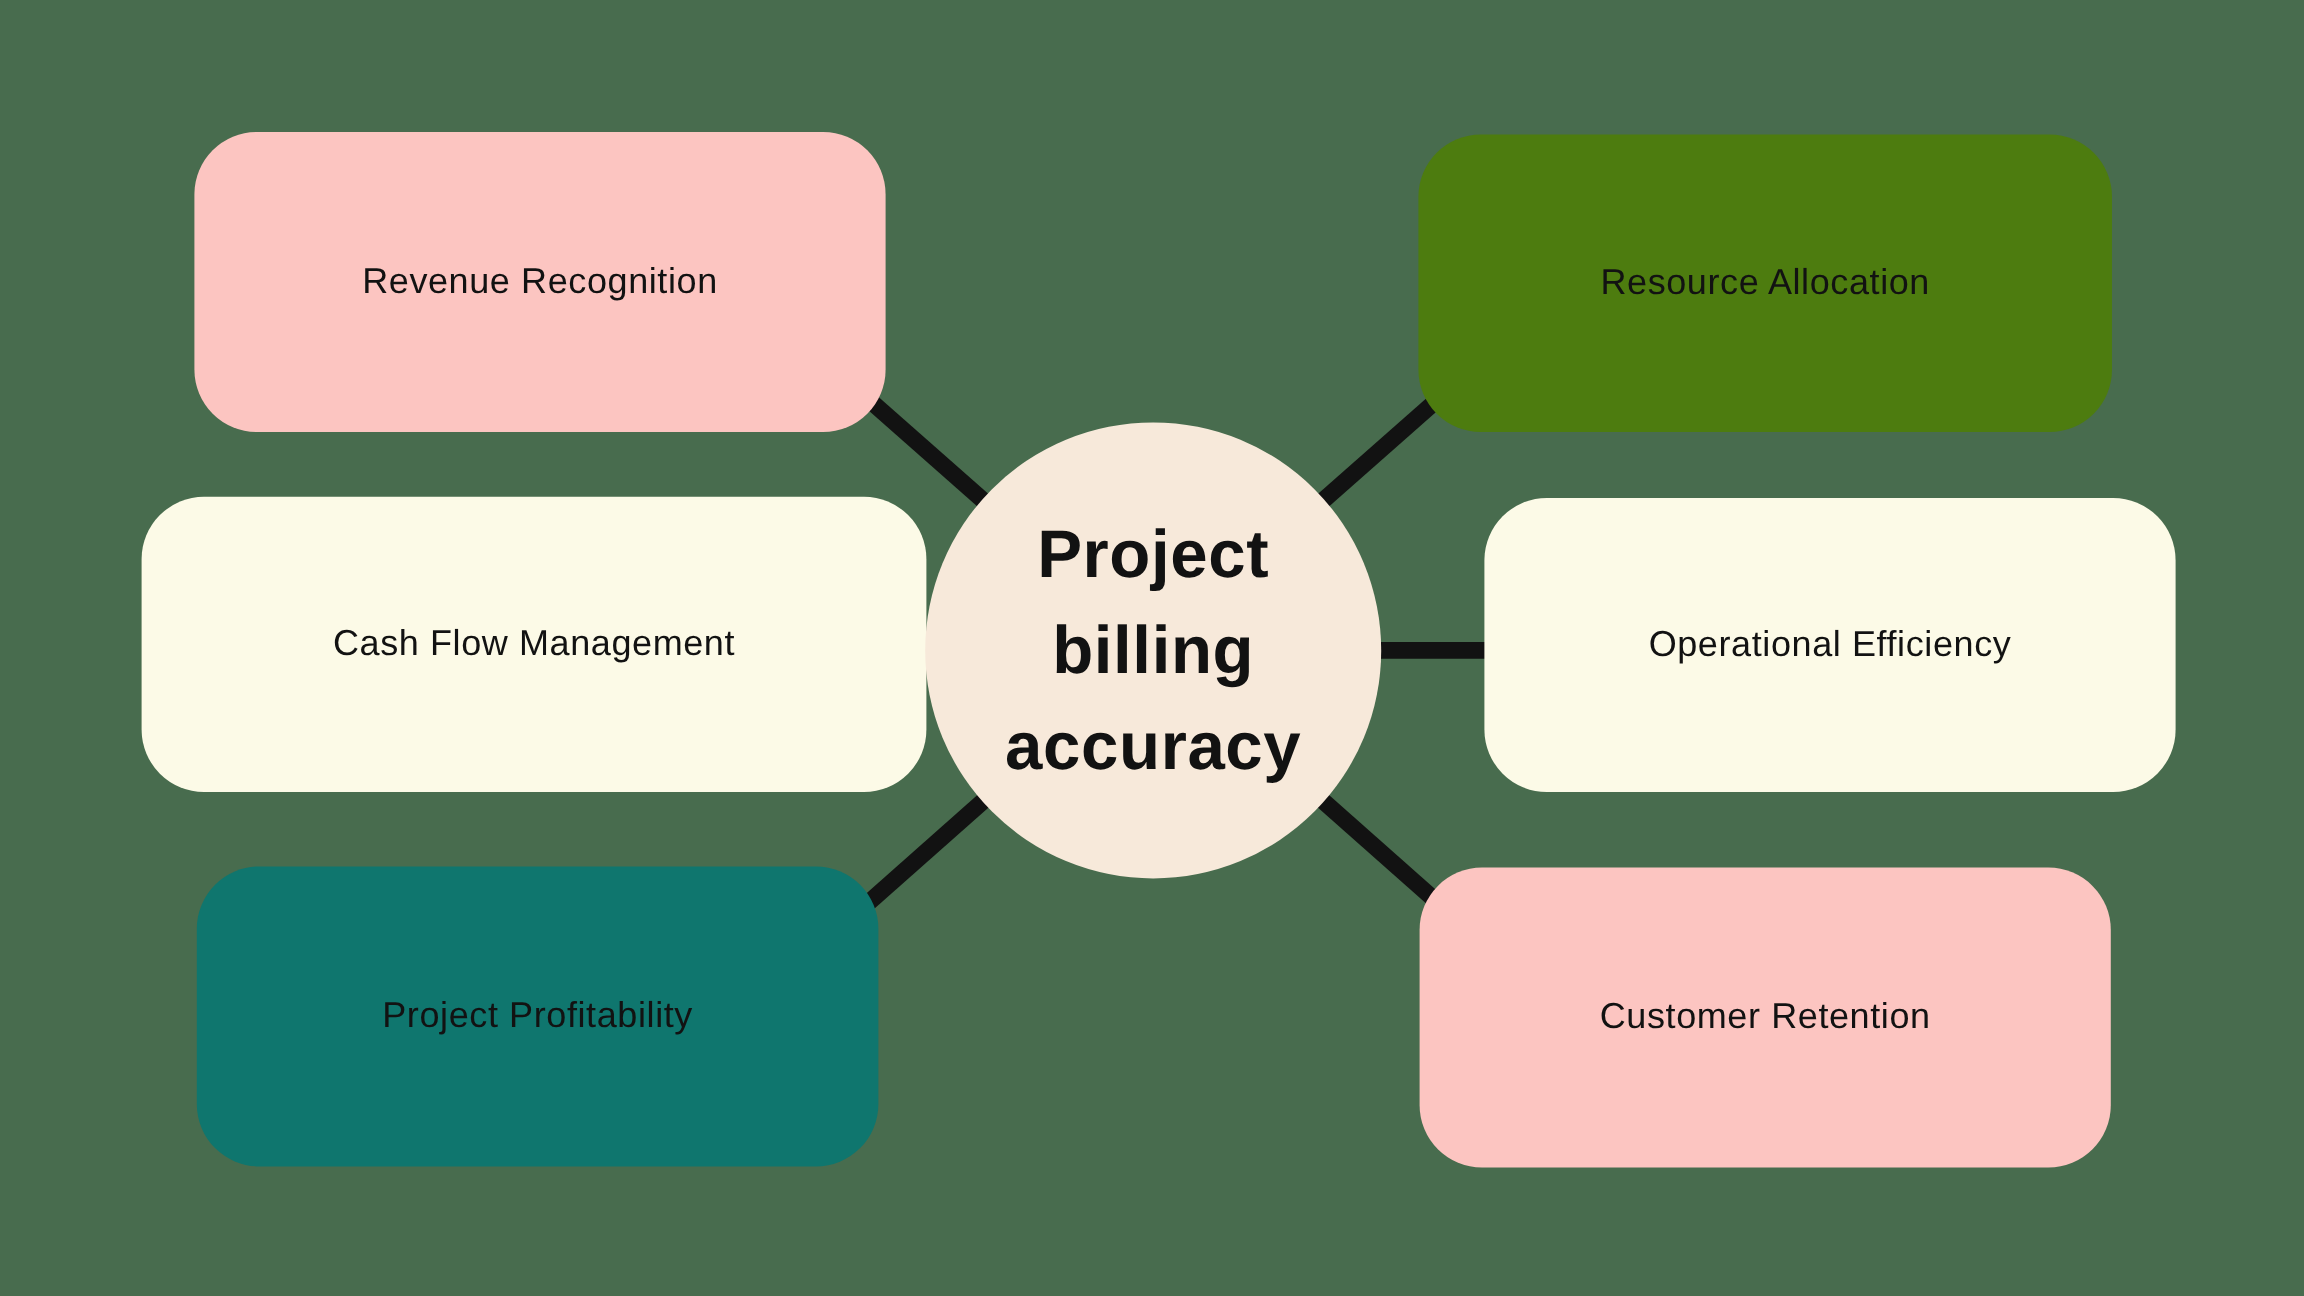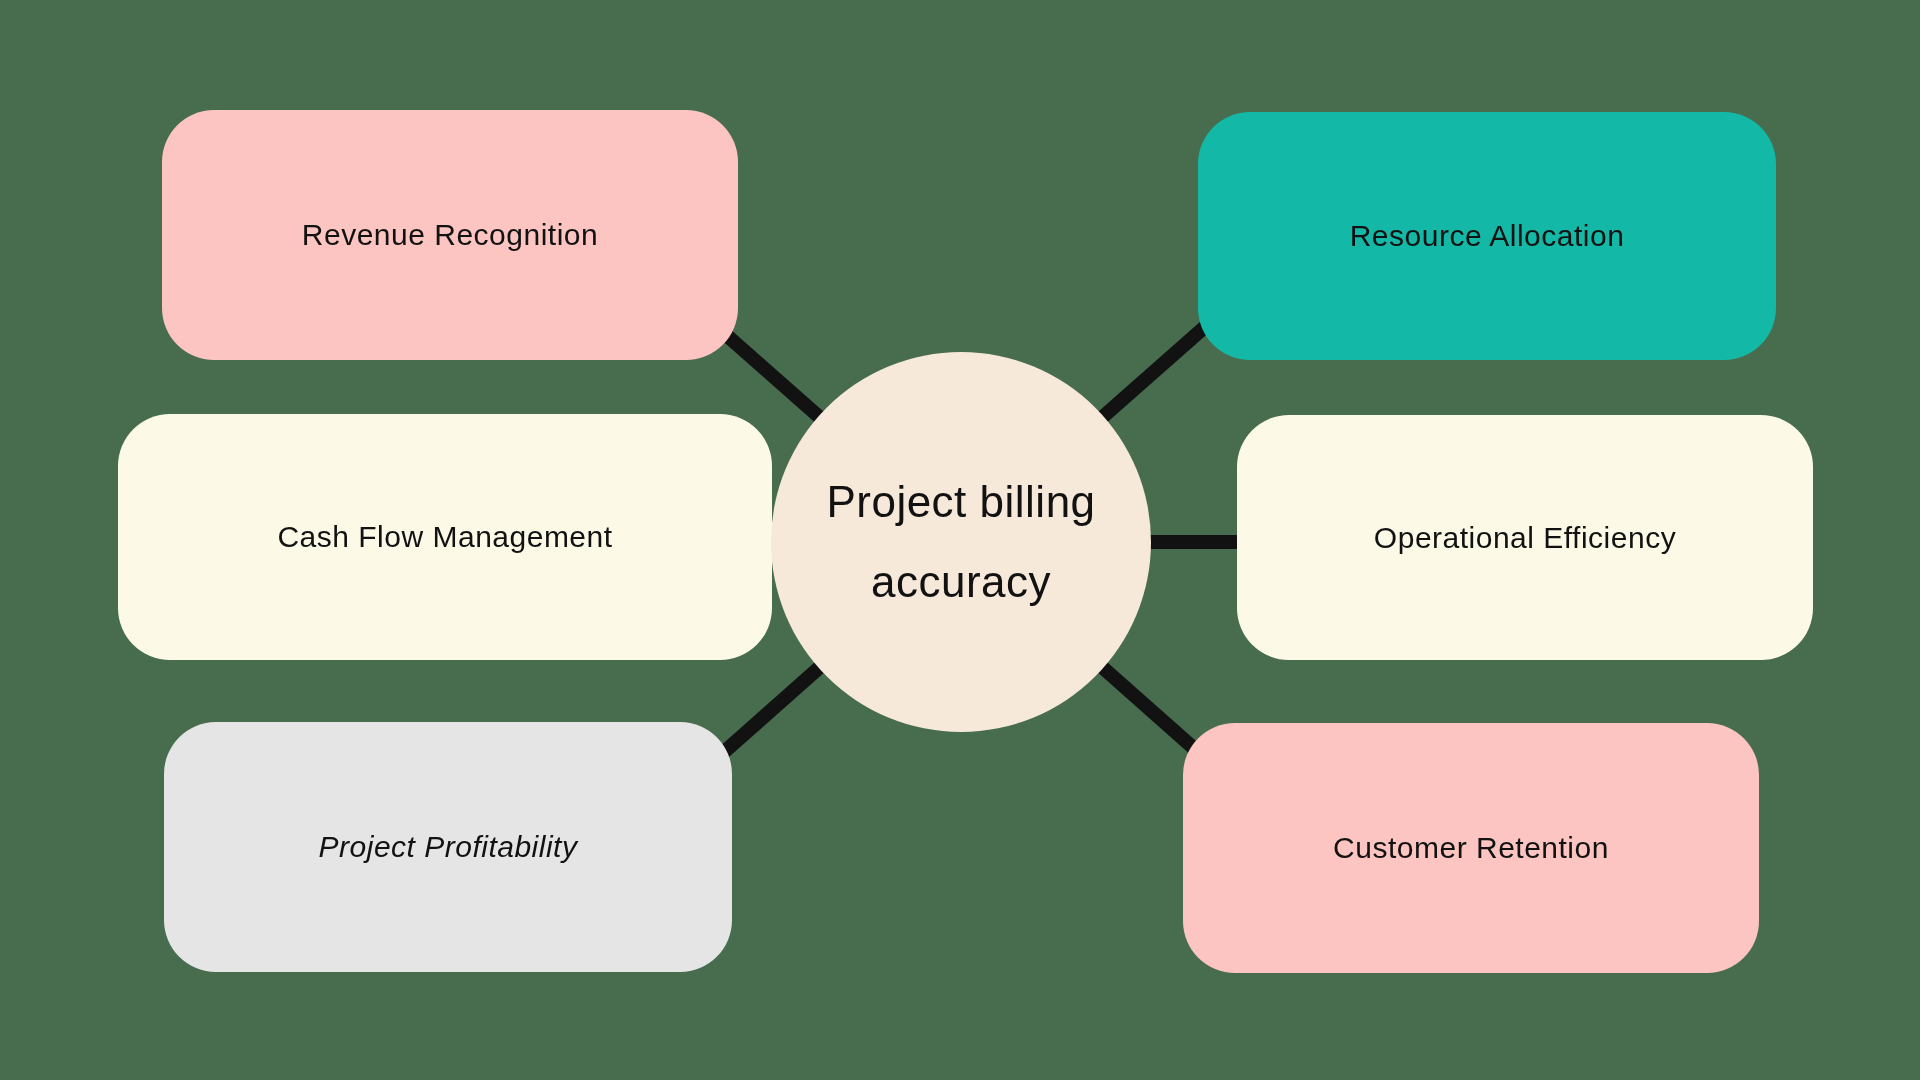--- a/index.html
+++ b/index.html
@@ -53,22 +53,22 @@
     width: 380px;
     height: 380px;
     border-radius: 50%;
     display: flex;
     align-items: center;
     justify-content: center;
     text-align: center;
   }
   .center-label {
     width: 280px;
-    font-size: 44px;
-    font-weight: 400;
+    font-size: 56px;
+    font-weight: 700;
     line-height: 80px;
     color: #121212;
     letter-spacing: 0.5px;
   }
 </style>
 </head>
 <body>
 
 <div class="canvas" style="background: rgb(72, 108, 78);">
 
@@ -82,25 +82,25 @@
   </svg>
 
   <div class="node pos-0" style="background: rgb(252, 197, 193);">
     <span class="node-label">Revenue Recognition</span>
   </div>
 
   <div class="node pos-1" style="background: rgb(252, 250, 231);">
     <span class="node-label">Cash Flow Management</span>
   </div>
 
-  <div class="node pos-2" style="background: #e5e5e5; font-style: italic;">
+  <div class="node pos-2" style="background: #0f766e;">
     <span class="node-label">Project Profitability</span>
   </div>
 
-  <div class="node pos-3" style="background: #14b8a6; margin-left: 16px;">
+  <div class="node pos-3" style="background: #4d7c0f;">
     <span class="node-label">Resource Allocation</span>
   </div>
 
   <div class="node pos-4" style="background: rgb(252, 250, 231);">
     <span class="node-label">Operational Efficiency</span>
   </div>
 
   <div class="node pos-5" style="background: rgb(252, 197, 193);">
     <span class="node-label">Customer Retention</span>
   </div>

